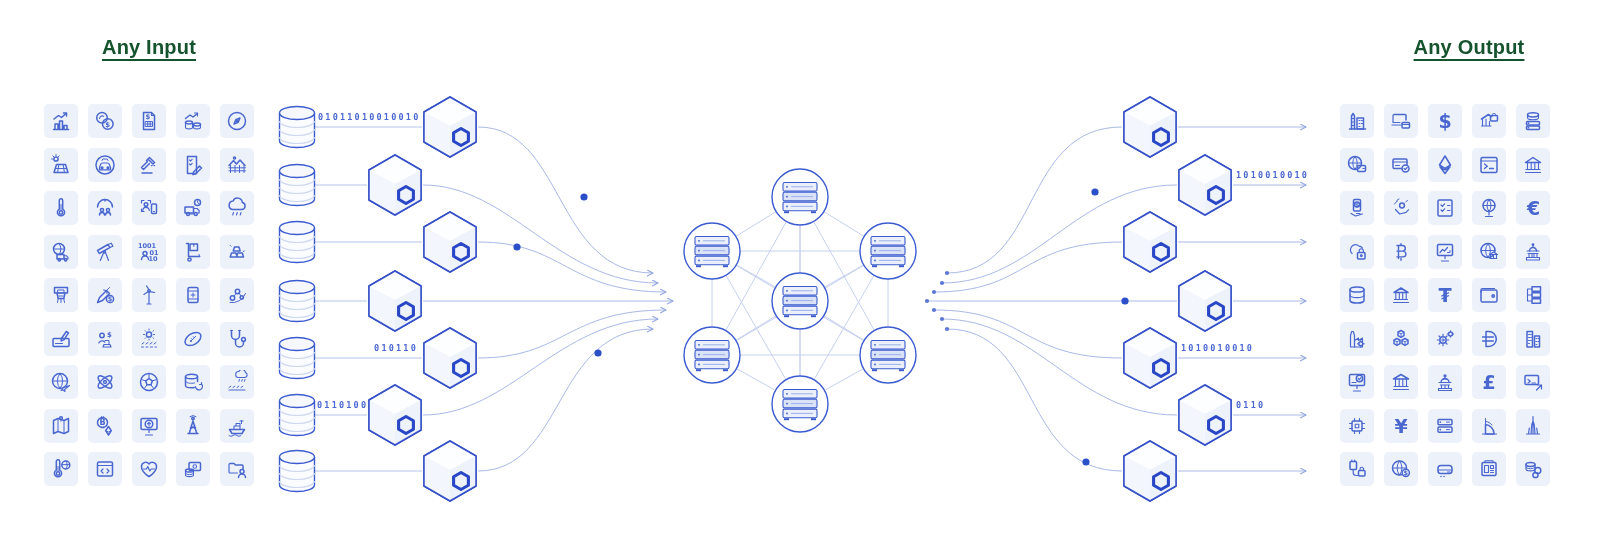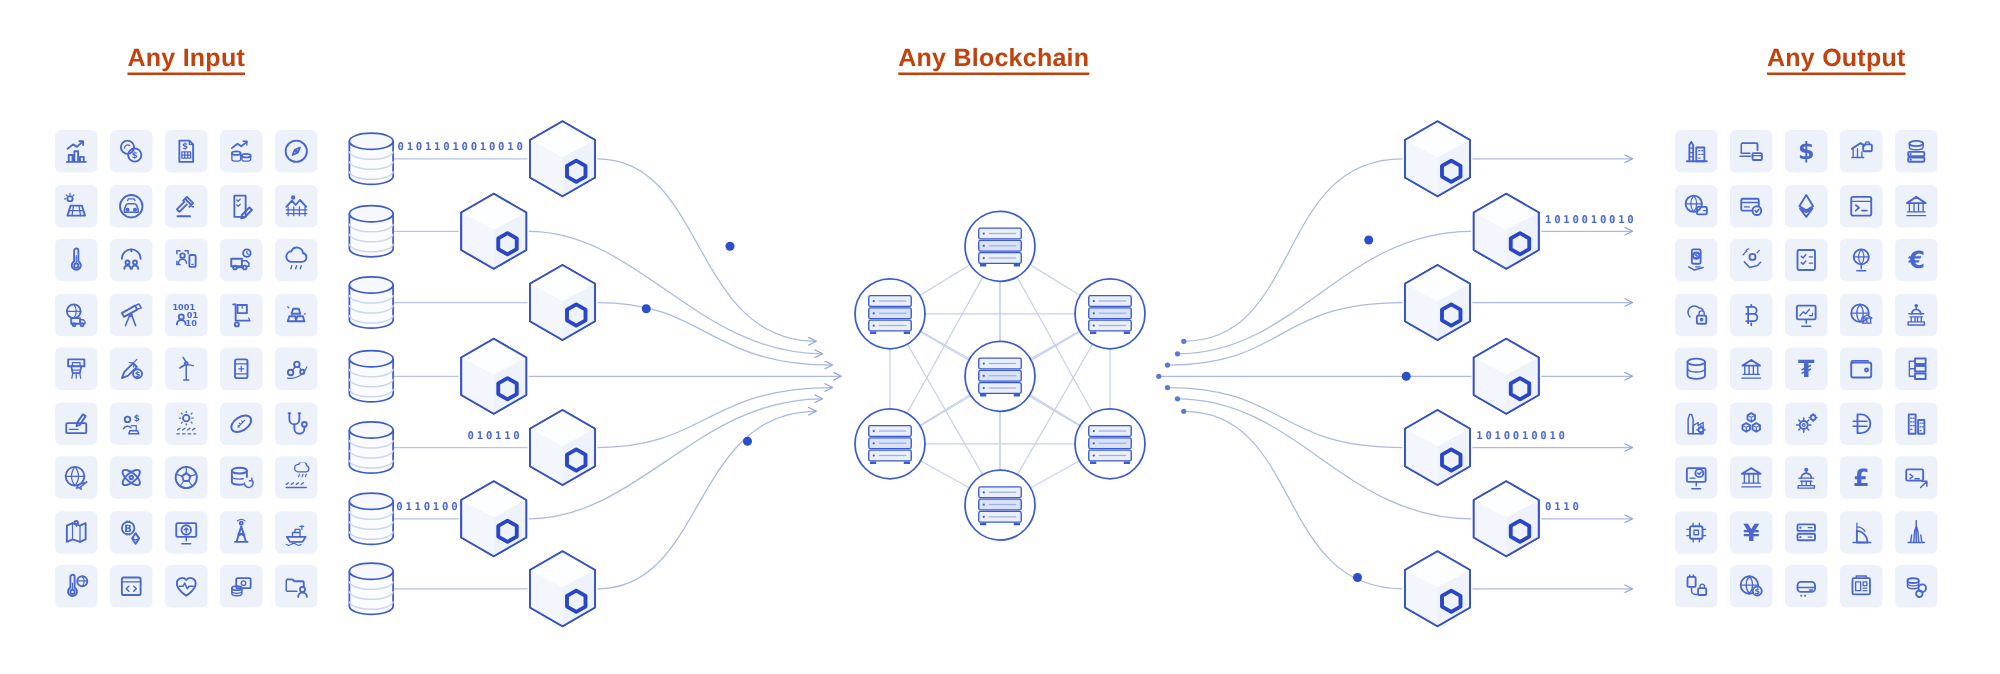--- a/index.html
+++ b/index.html
@@ -1,20 +1,20 @@
 <!DOCTYPE html>
 <html><head>
 <meta charset="utf-8">
 <style>
   html,body{margin:0;padding:0;background:#ffffff;}
   body{width:1600px;height:539px;position:relative;overflow:hidden;
        font-family:"Liberation Sans",sans-serif;}
   .stage{position:absolute;inset:0;}
   #diagram{position:absolute;left:0;top:0;}
-  .hd{position:absolute;top:36px;margin:0;font-size:20px;font-weight:700;color:#c2410c;
+  .hd{position:absolute;top:36px;margin:0;font-size:20px;font-weight:700;color:#14532d;
       text-align:center;letter-spacing:.2px;
       text-decoration:underline;text-decoration-thickness:2px;text-underline-offset:5px;}
   .hd-input{left:44px;width:210px;}
   .hd-chain{left:645px;width:300px;}
   .hd-output{left:1364px;width:210px;}
   .icon-grid{position:absolute;top:104px;display:grid;
              grid-template-columns:repeat(5,34px);grid-auto-rows:34px;gap:9.5px 10px;}
   #input-grid{left:44px;}
   #output-grid{left:1340px;}
   .tile{background:#edf1fa;border-radius:5px;display:flex;align-items:center;
@@ -406,21 +406,20 @@
           <line x1="-9" y1="-0.40000000000000036" x2="13" y2="-0.40000000000000036" stroke="#9db0e6" stroke-width="1"></line>
           <rect x="-17" y="5.1" width="34" height="8.6" rx="1.4" fill="#eaeffb" stroke="#3b5bd0" stroke-width="1.1"></rect>
           <circle cx="-13" cy="9.399999999999999" r="0.9" fill="#3b5bd0" stroke="none"></circle>
           <line x1="-9" y1="9.399999999999999" x2="13" y2="9.399999999999999" stroke="#9db0e6" stroke-width="1"></line>
           <rect x="-16" y="14.2" width="5" height="2" fill="#3b5bd0" stroke="none"></rect>
           <rect x="11" y="14.2" width="5" height="2" fill="#3b5bd0" stroke="none"></rect>
         </g>
       </g>
     </svg>
   <h2 class="hd hd-input">Any Input</h2>
-  <h2 class="hd hd-chain">Any Blockchain</h2>
   <h2 class="hd hd-output">Any Output</h2>
   <div id="input-grid" class="icon-grid">
       <div class="tile">
         <svg viewBox="0 0 24 24">
           <g>
             <path d="M4.5 20.5h15M6 20.5V15h3v5.5M10.5 20.5V12h3v8.5M15 20.5v-4h3v4"></path>
             <path d="M5 10l4.5-3.5 3 2L17 4.5"></path>
             <path d="M14.5 4h3v3"></path>
           </g>
         </svg>

